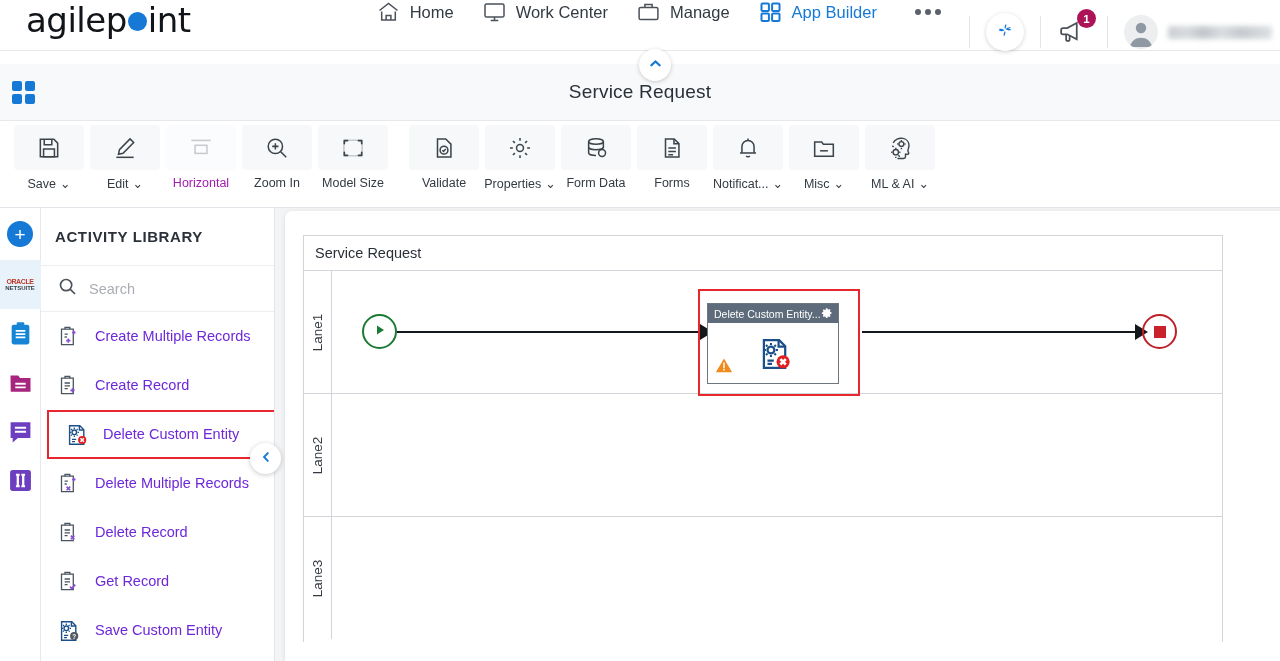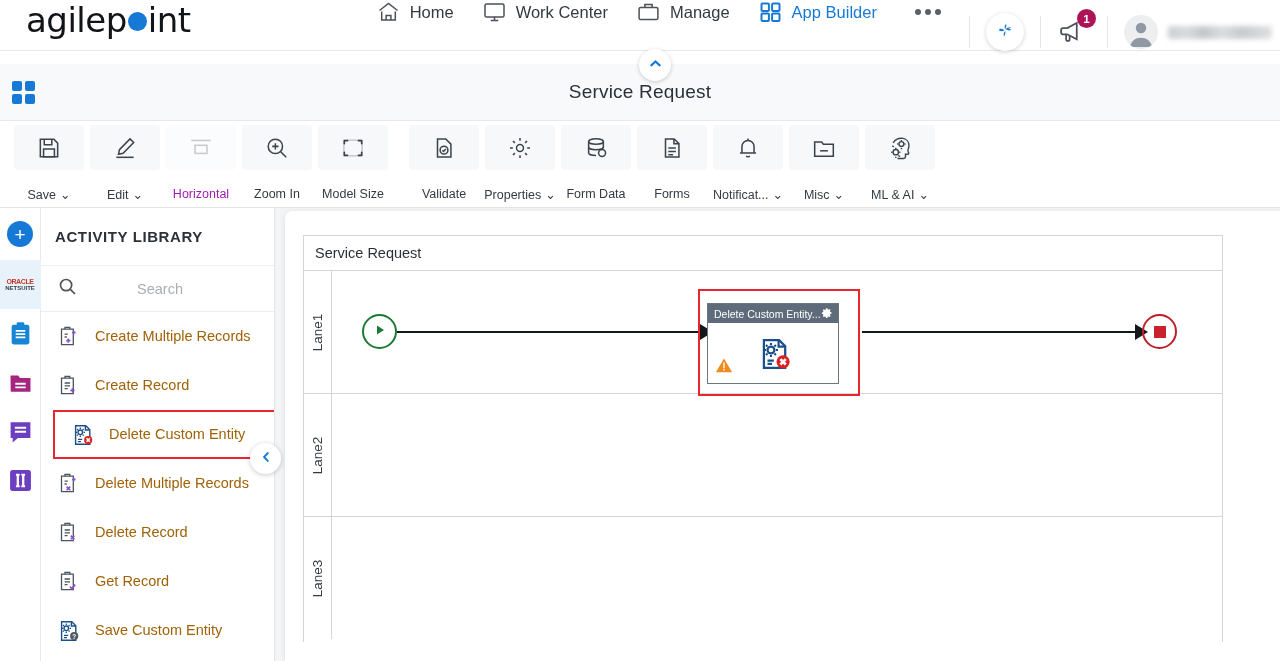--- a/index.html
+++ b/index.html
@@ -86,21 +86,21 @@
   }
   .tool {
     width: 74px; display: flex; flex-direction: column; align-items: center;
     cursor: pointer; margin: 0 1px;
   }
   .tool .iconbox {
     width: 70px; height: 45px; background: #f6f8fa; border-radius: 4px;
     display: flex; align-items: center; justify-content: center;
   }
   .tool .lbl {
-    margin-top: 17px; font-size: 12.5px; color: #333a42;
+    margin-top: 6px; font-size: 12.5px; color: #333a42;
     display: flex; align-items: center; gap: 4px; white-space: nowrap;
   }
   .tool.disabled .lbl { color: #a21caf; align-items: center; }
   .tool.disabled .iconbox { background: #fbfcfd; }
   .tool.disabled svg { stroke: #c6cace; color: #c6cace; }
   .caret { display: inline-block; }
 
   
   .rail {
     position: absolute; left: 0; top: 208px; width: 41px; height: 453px;
@@ -130,30 +130,30 @@
     height: 58px; display: flex; align-items: center; padding-left: 14px;
     font-size: 15px; font-weight: bold; color: #2b3138; letter-spacing: .6px;
     border-bottom: 1px solid #eceef0;
   }
   .lib-search {
     height: 46px; display: flex; align-items: center; gap: 11px; padding-left: 16px;
     border-bottom: 1px solid #eceef0; cursor: text;
   }
   .lib-search input {
     border: none; outline: none; font-size: 14.5px; color: #333a42; width: 150px;
-    font-family: "Liberation Sans", sans-serif; background: transparent; margin-left: 48px;
+    font-family: "Liberation Sans", sans-serif; background: transparent;
   }
   .lib-search input::placeholder { color: #a9aeb4; }
   .lib-list { height: 349px; overflow: hidden; }
   .lib-item {
     display: flex; align-items: center; gap: 12px; padding: 6px 8px 6px 14px;
     min-height: 49px; cursor: pointer; position: relative;
   }
-  .lib-item .txt { font-size: 14.5px; color: #a16207; line-height: 1.22; }
-  .lib-item.highlight { border: 2px solid #e8262d; margin-left: 12px; width: 232px; }
+  .lib-item .txt { font-size: 14.5px; color: #6d28d9; line-height: 1.22; }
+  .lib-item.highlight { border: 2px solid #e8262d; margin-left: 6px; width: 232px; }
   .lib-ic { width: 28px; height: 28px; flex: 0 0 28px; }
   .collapse-left {
     position: absolute; left: 250px; top: 443px; width: 31px; height: 31px;
     border-radius: 50%; background: #fff; box-shadow: 0 1px 5px rgba(0,0,0,.22);
     display: flex; align-items: center; justify-content: center; cursor: pointer; z-index: 6;
   }
 
   
   .canvas-area {
     position: absolute; left: 275px; top: 208px; width: 1005px; height: 453px;

